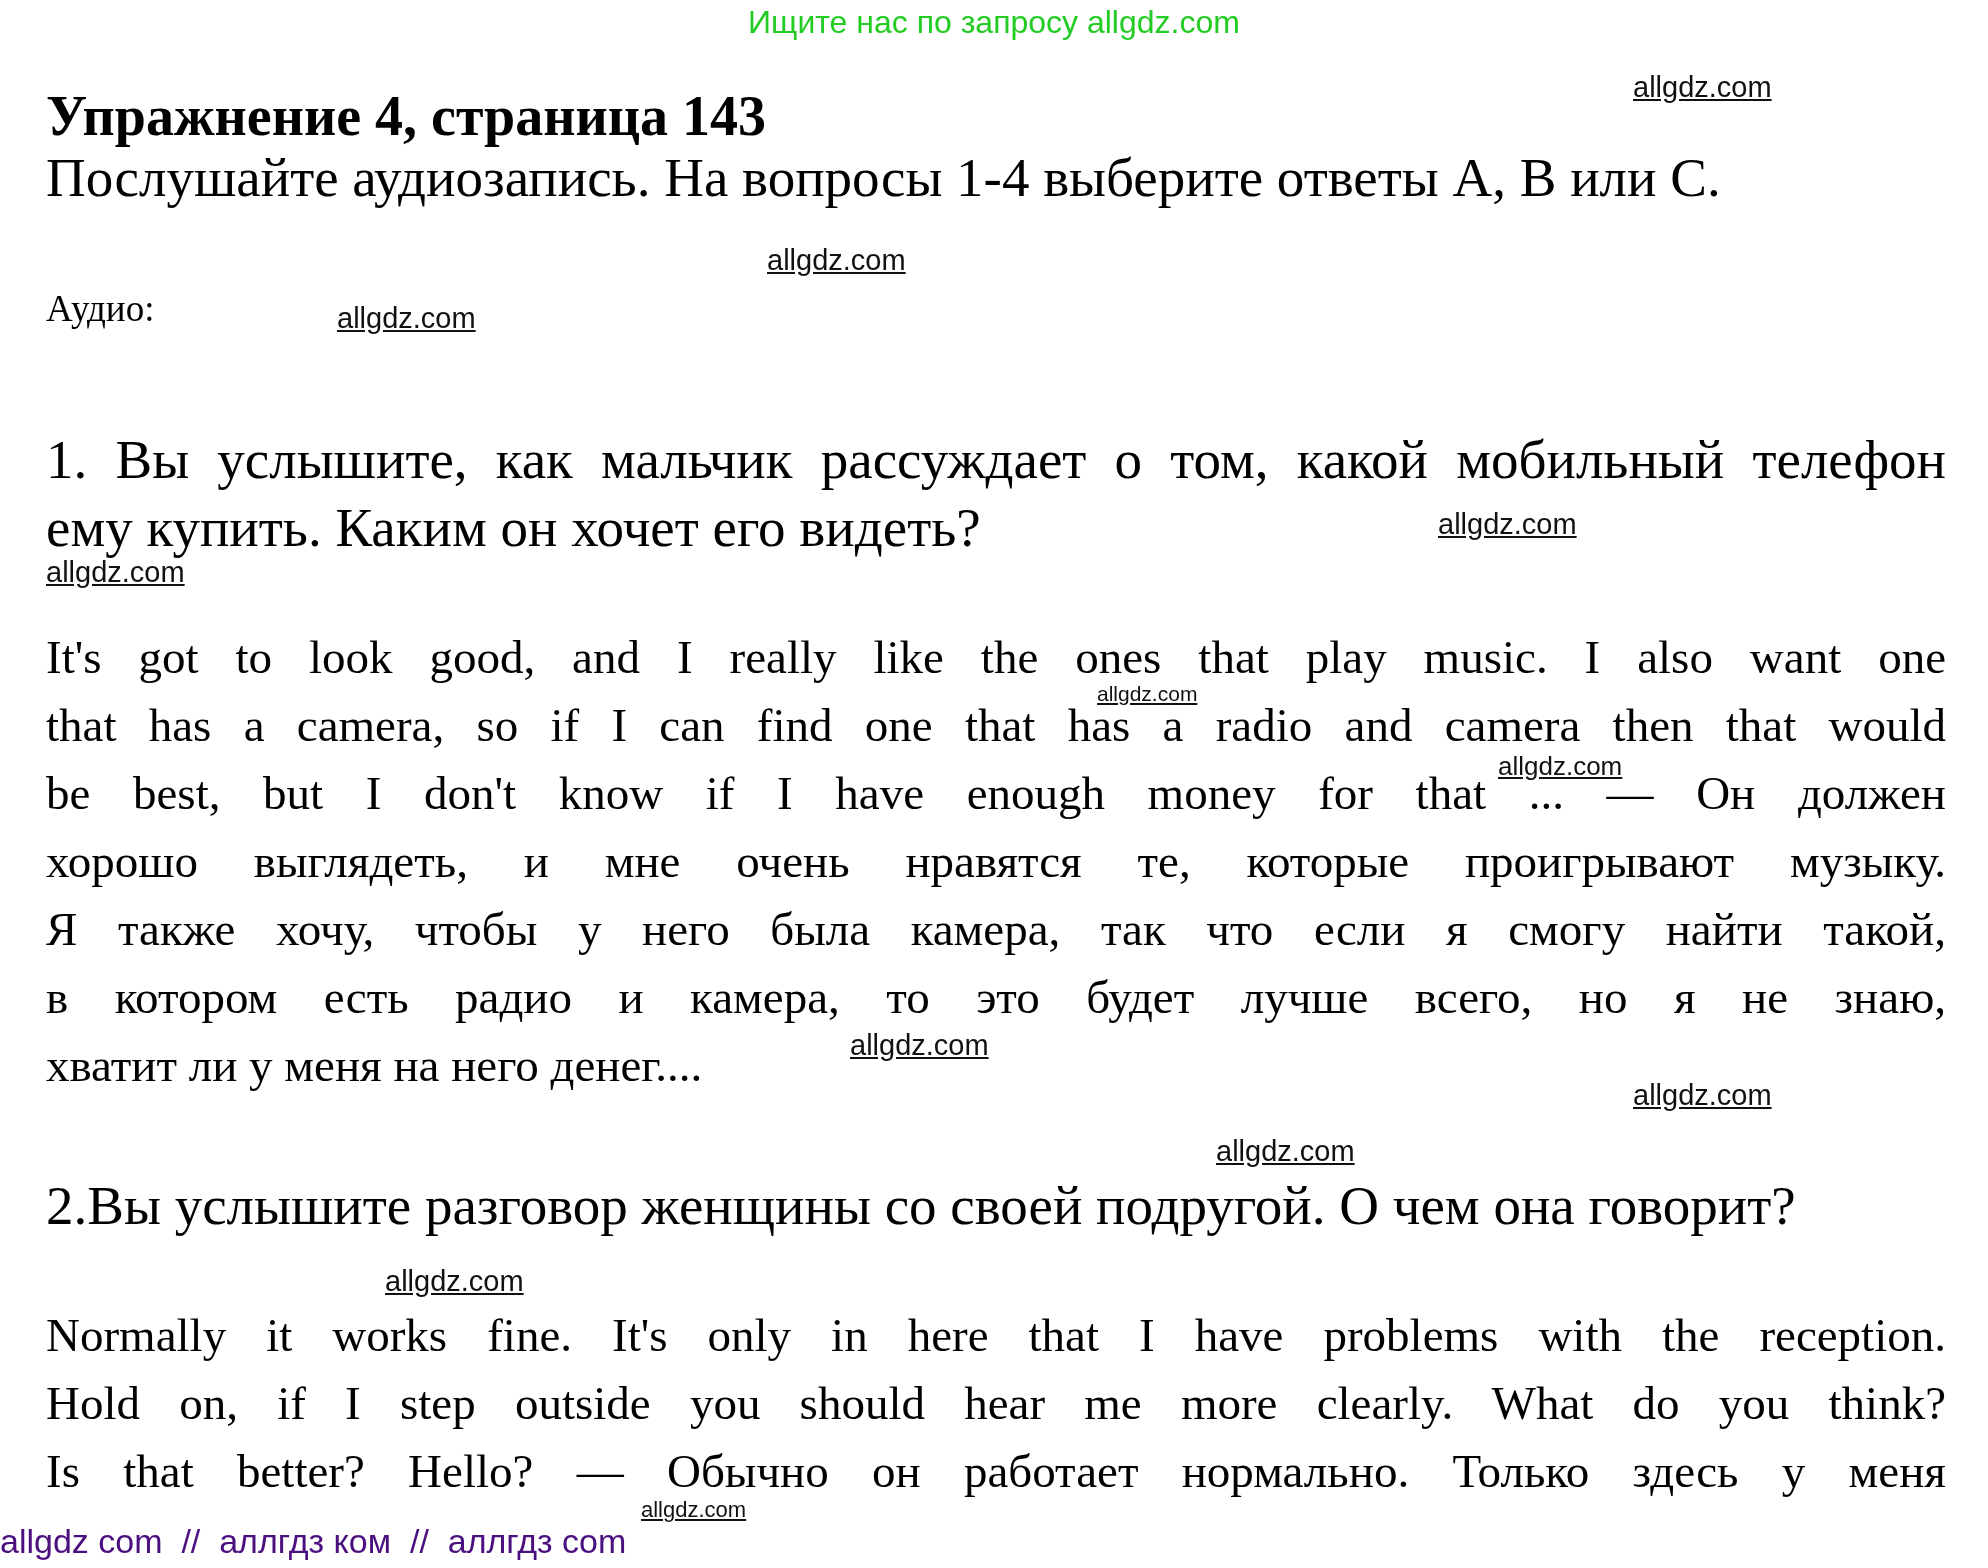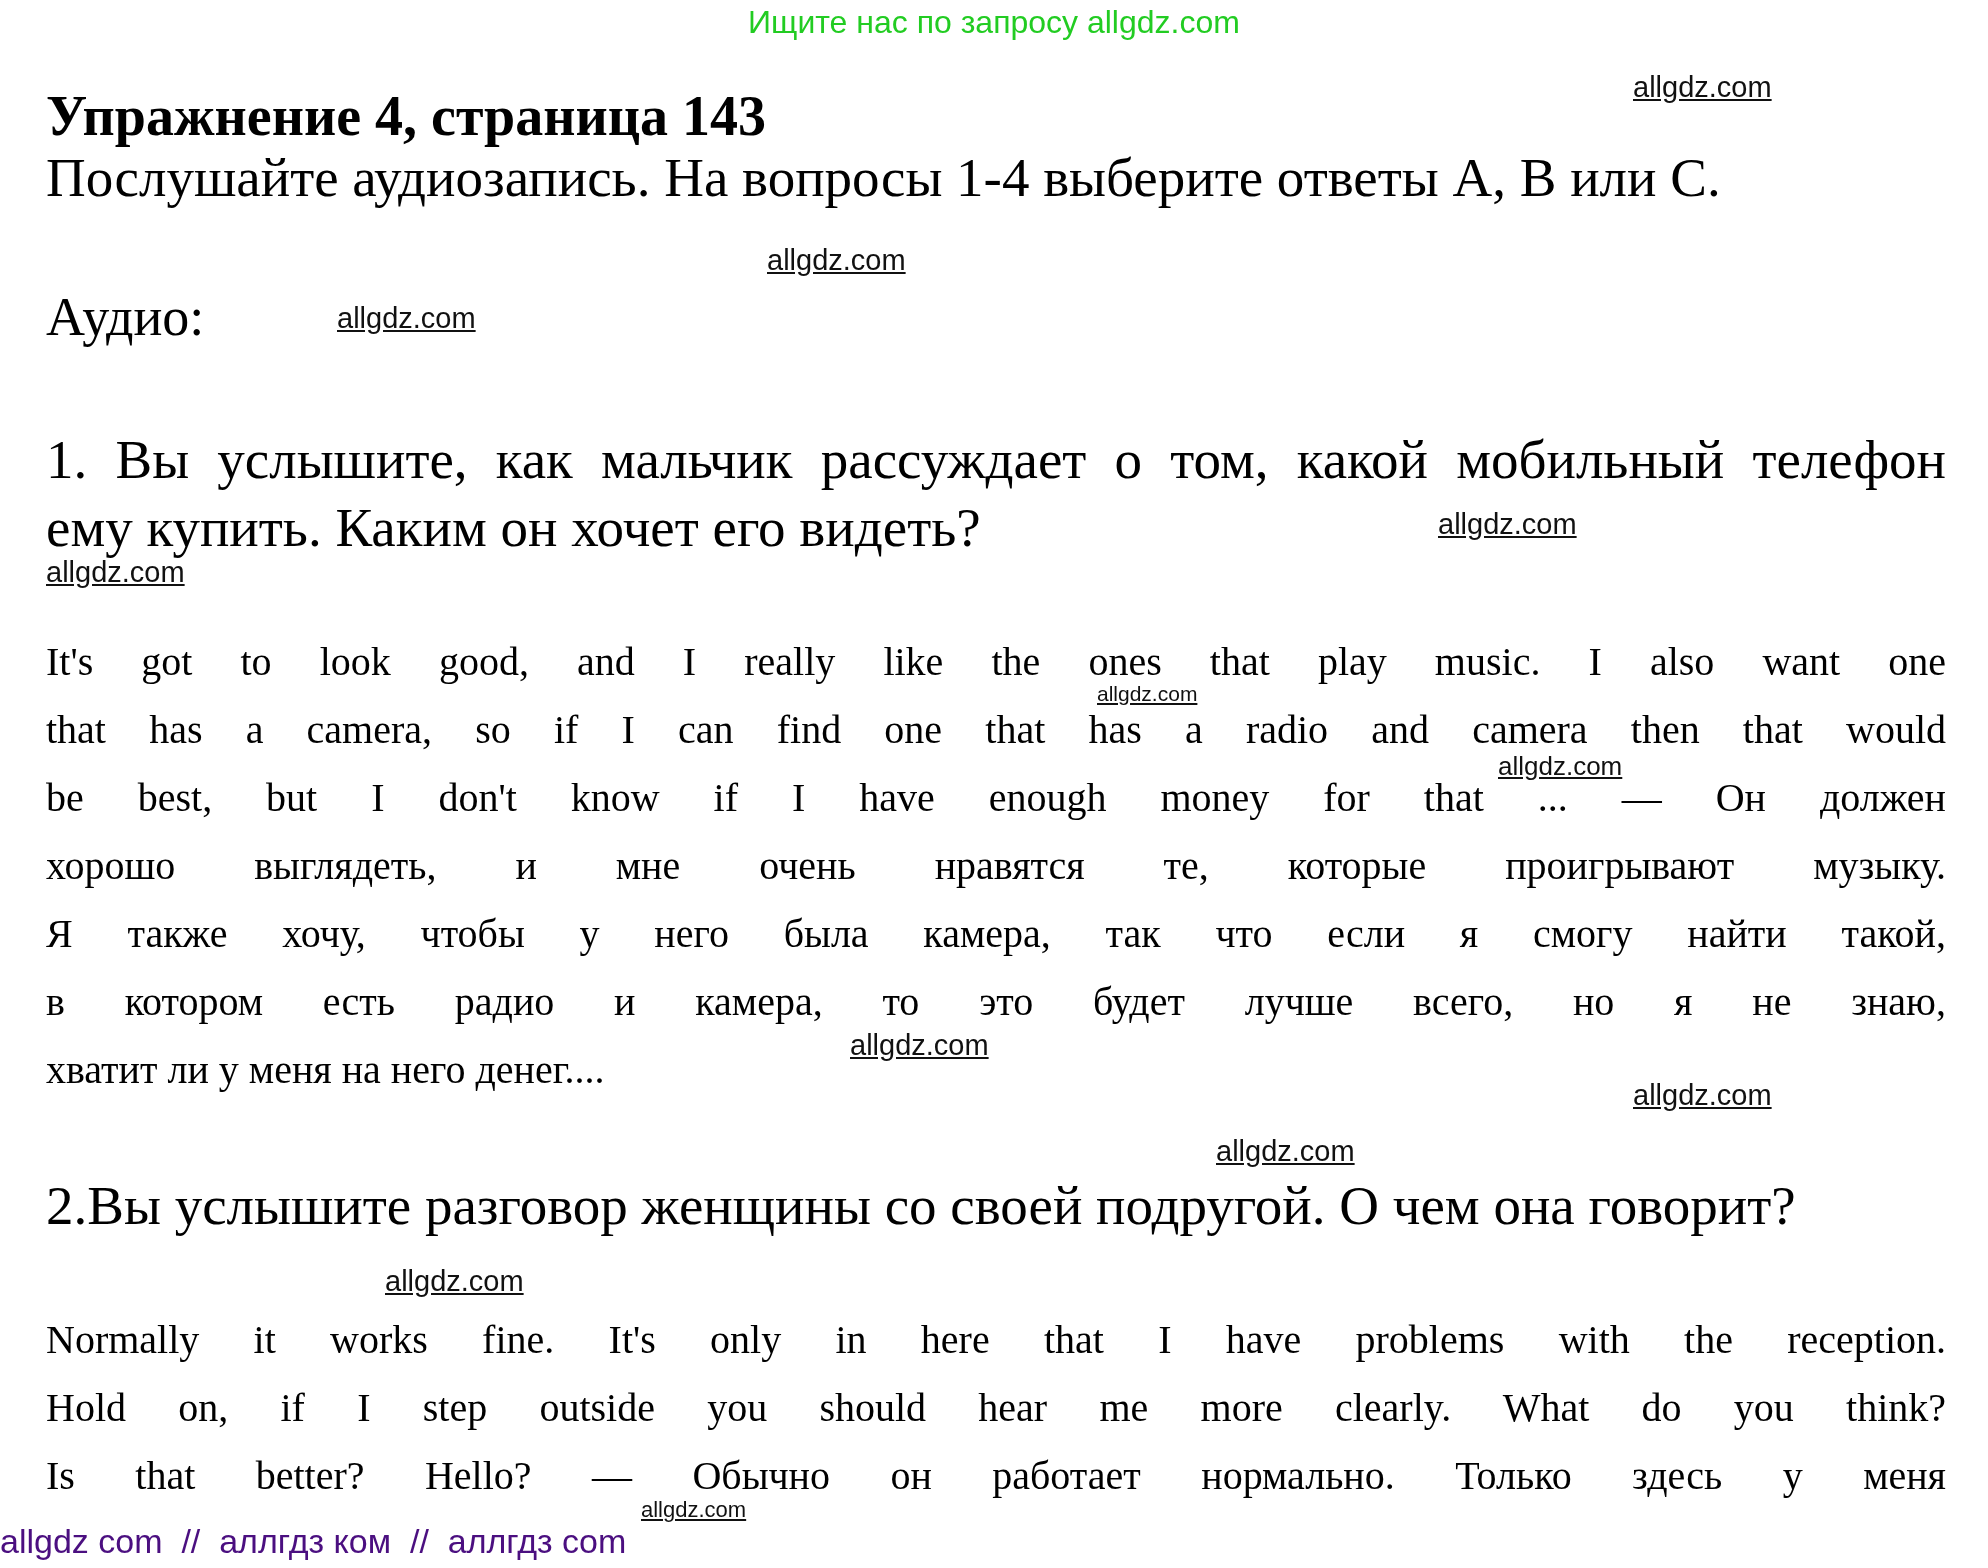--- a/index.html
+++ b/index.html
@@ -5,23 +5,23 @@
   html, body { margin: 0; padding: 0; background: #ffffff; }
   body { width: 1988px; height: 1568px; position: relative; overflow: hidden; }
   .page { position: absolute; left: 0; top: 0; width: 1988px; height: 1568px; }
   .serif { font-family: "Liberation Serif", "DejaVu Serif", serif; color: #000; }
   .sans { font-family: Liberation Sans, sans-serif; }
   .line { position: absolute; left: 46px; width: 1900px; white-space: nowrap; line-height: 1; }
   .just { text-align: justify; text-align-last: justify; white-space: normal; height: 60px; overflow: visible; }
   .top-banner { position: absolute; top: 4px; left: 0; width: 1988px; text-align: center; font-size: 32px; line-height: 36px; }
   .title { top: 88px; font-size: 56px; font-weight: bold; }
   .instr { top: 150px; font-size: 55px; }
-  .audio { top: 290px; font-size: 54px; }
+  .audio { top: 290px; font-size: 37px; }
   .q { font-size: 55px; }
-  .p { font-size: 40px; margin-top: 8px; }
+  .p { font-size: 47px; }
   .wm { position: absolute; font-family: "Liberation Sans", "DejaVu Sans", sans-serif; color: #111; line-height: 1; white-space: nowrap; text-decoration: underline; }
   .footer { position: absolute; top: 1522px; left: 0; width: 1988px; font-size: 34px; line-height: 38px; white-space: pre; }
 </style>
 </head>
 <body>
 
 <div class="page">
 
   <div class="top-banner sans" style="color:#22cc22">Ищите нас по запросу allgdz.com</div>
 

